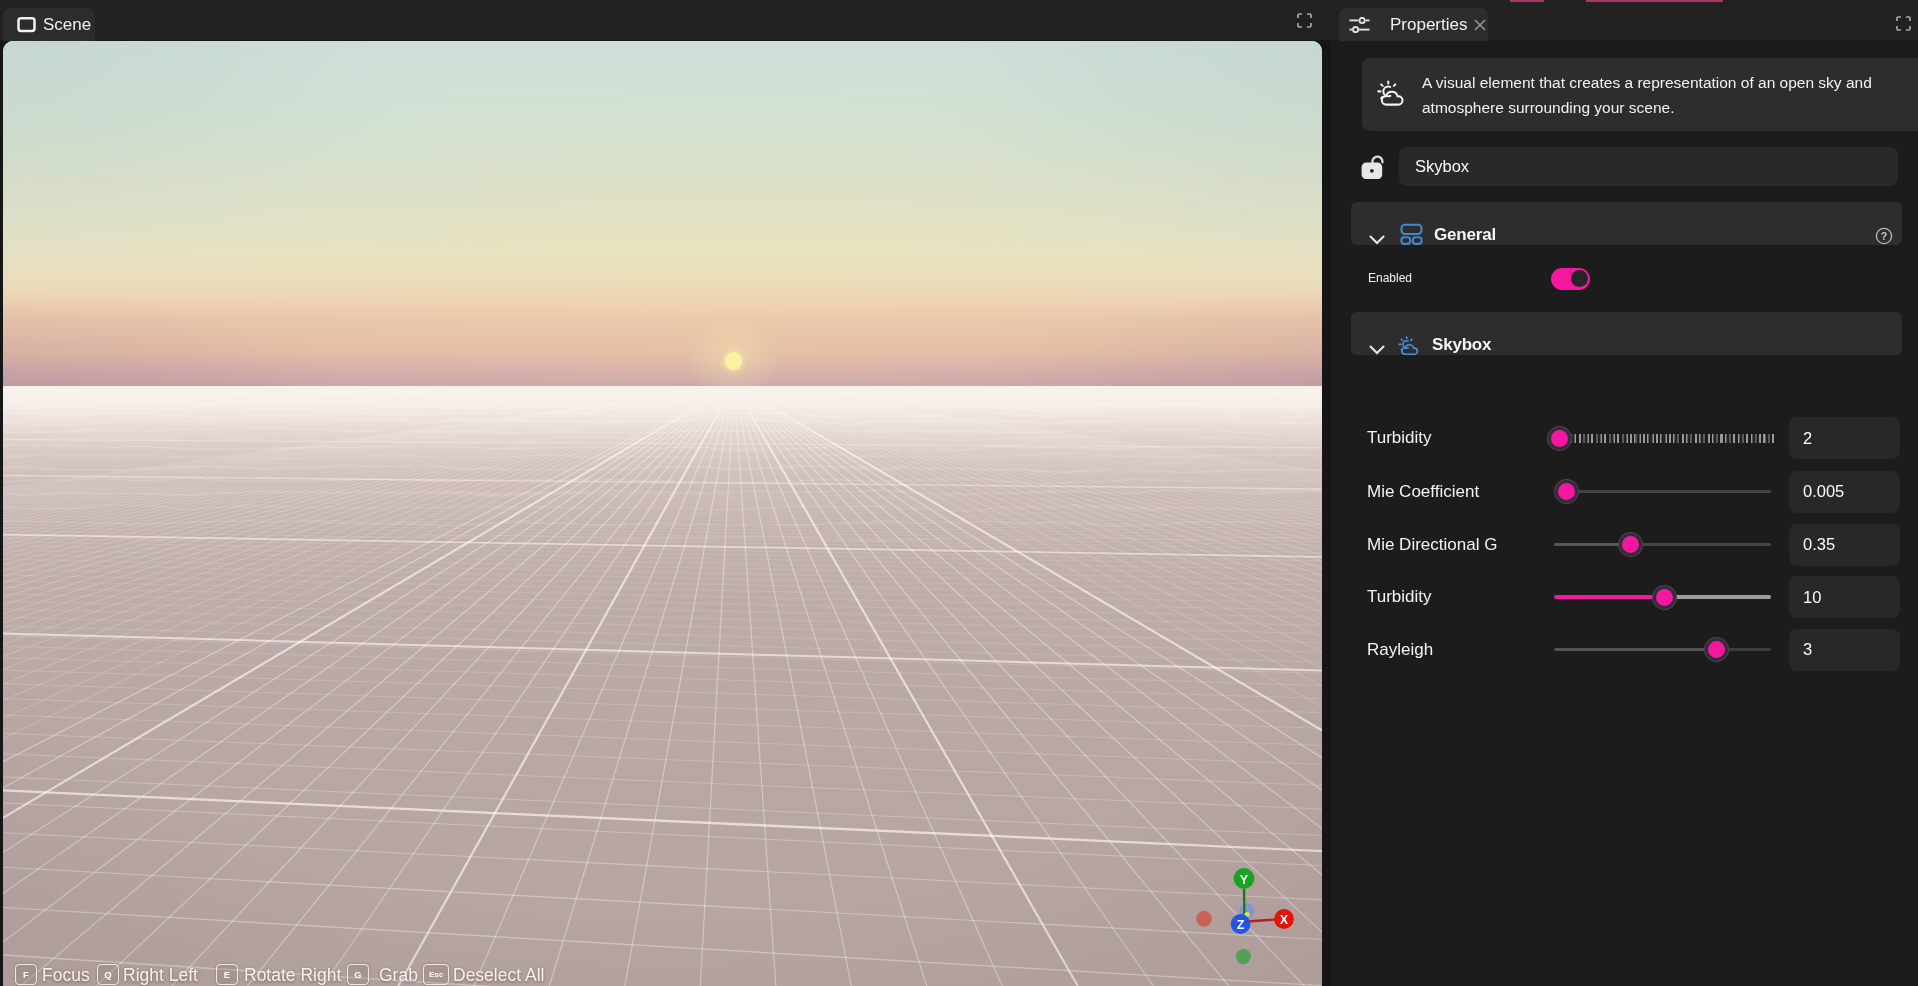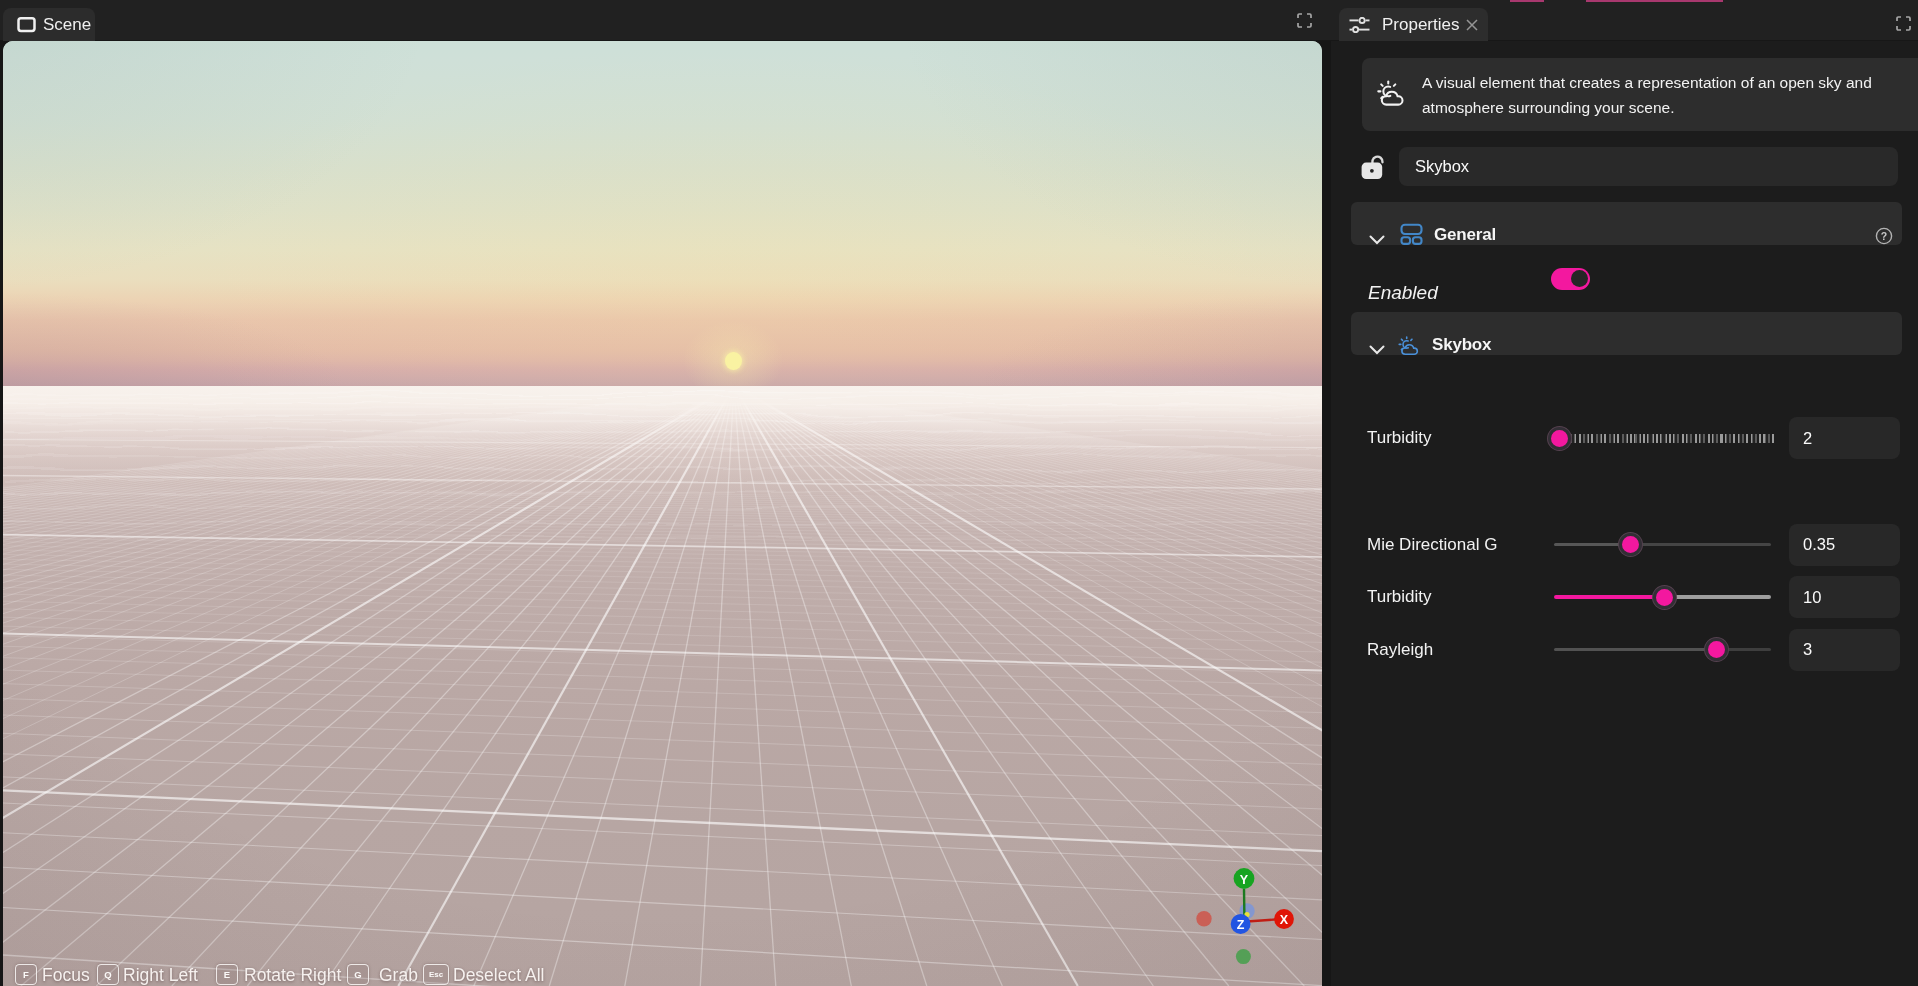--- a/index.html
+++ b/index.html
@@ -46,21 +46,21 @@
 .kb.wide { width:26px; } .kb.wide span { font-size:8px; }
 .kl { position:absolute; bottom:0px; font-size:17.5px; text-shadow:0 1px 3px rgba(75,50,50,0.55); white-space:nowrap; }
 .panel { position:absolute; left:1331px; top:41px; width:587px; height:945px; background:#1c1c1c; }
 .infobox { position:absolute; left:31px; top:17px; width:604px; height:73px; background:#2d2d2d; border-radius:8px; }
 .infotext { position:absolute; left:60px; top:13px; width:478px; font-size:15.5px; line-height:24.5px; color:#f2f2f2; }
 .inp { position:absolute; left:68px; top:106px; width:499px; height:39px; background:#292929; border-radius:8px;
   color:#fafafa; font-size:16.5px; line-height:39px; padding-left:16px; }
 .secbar { position:absolute; left:20px; width:551px; height:43px; background:#2d2d2d; border-radius:6px;
   display:flex; align-items:flex-end; }
 .sectitle { color:#f5f5f5; font-size:17px; font-weight:bold; letter-spacing:-0.2px; }
-.enlabel { position:absolute; left:37px; top:241px; font-size:19px; color:#f2f2f2; line-height:21px;font-style:italic; }
+.enlabel { position:absolute; left:37px; top:227px; font-size:12px; color:#f2f2f2; line-height:21px; }
 .toggle { position:absolute; left:220px; top:227px; width:39px; height:21.5px; border-radius:11px; background:#f3189f; }
 .toggle::after { content:""; position:absolute; right:2.2px; top:2.2px; width:17px; height:17px; border-radius:50%; background:#262626; }
 .prow { position:absolute; left:0; width:587px; height:52px; }
 .plabel { position:absolute; left:36px; top:50%; transform:translateY(-50%); font-size:17px; color:#f2f2f2; }
 .sliderzone { position:absolute; left:223px; top:0; width:223px; height:52px; }
 .trk { position:absolute; top:24.5px; left:0; width:217px; height:3px; border-radius:2px; }
 .trk4 { position:absolute; top:24px; left:0; height:4px; }
 .ticks { position:absolute; left:16px; top:22px; width:204px; height:8.5px;
   background:
     repeating-linear-gradient(90deg, rgba(40,40,40,0.55) 0 5px, rgba(40,40,40,0) 5px 13px),
@@ -86,21 +86,21 @@
     <span style="margin-left:10px;display:inline-flex">
       <svg width="21" height="16" viewBox="0 0 21 16" fill="none" stroke="#e0e0e0" stroke-width="1.9">
         <path d="M0.5 3.4 H9.5"></path>
         <path d="M16.5 3.4 H20.5"></path>
         <circle cx="13.1" cy="3.4" r="2.6"></circle>
         <path d="M0.5 12.6 H3.2"></path>
         <path d="M10 12.6 H20.5"></path>
         <circle cx="6.6" cy="12.6" r="2.6"></circle>
       </svg>
     </span>
-    <span style="margin-left:12px">Properties</span>
+    <span style="margin-left:20px">Properties</span>
     <span style="margin-left:7px;display:inline-flex;opacity:0.95">
       <svg width="12" height="12" viewBox="0 0 12 12" stroke="#9b9b9b" stroke-width="1.5">
         <path d="M1 1 L11 11 M11 1 L1 11"></path>
       </svg>
     </span>
   </div>
 <div class="fsbtn" style="left:1297px"><svg width="15" height="15" viewBox="0 0 15 15" fill="none" stroke="#a6a6a6" stroke-width="1.7">
       <path d="M1 5 V2.2 Q1 1 2.2 1 H5"></path>
       <path d="M10 1 H12.8 Q14 1 14 2.2 V5"></path>
       <path d="M14 10 V12.8 Q14 14 12.8 14 H10"></path>
@@ -432,20 +432,31 @@
     <div class="prow" style="top:371.0px">
 <div class="plabel">Turbidity</div>
 <div class="sliderzone">
         <div class="ticks"></div>
         <div class="knob" style="left:-6.0px"></div>
       </div>
 <div class="vbox">
         <span>2</span>
       </div>
 </div>
+    <div class="prow" style="top:424.5px">
+<div class="plabel">Mie Coefficient</div>
+<div class="sliderzone">
+        <div class="trk" style="width:13px;background:#575757;border-radius:2px 0 0 2px"></div>
+        <div class="trk" style="left:13px;width:204px;background:#454545;border-radius:0 2px 2px 0"></div>
+        <div class="knob" style="left:0.5px"></div>
+      </div>
+<div class="vbox">
+        <span>0.005</span>
+      </div>
+</div>
     <div class="prow" style="top:477.5px">
 <div class="plabel">Mie Directional G</div>
 <div class="sliderzone">
         <div class="trk" style="width:77px;background:#575757;border-radius:2px 0 0 2px"></div>
         <div class="trk" style="left:77px;width:140px;background:#454545;border-radius:0 2px 2px 0"></div>
         <div class="knob" style="left:64.8px"></div>
       </div>
 <div class="vbox">
         <span>0.35</span>
       </div>

